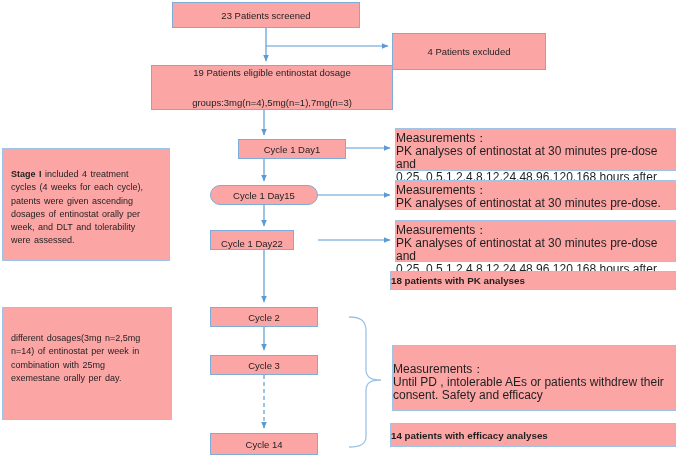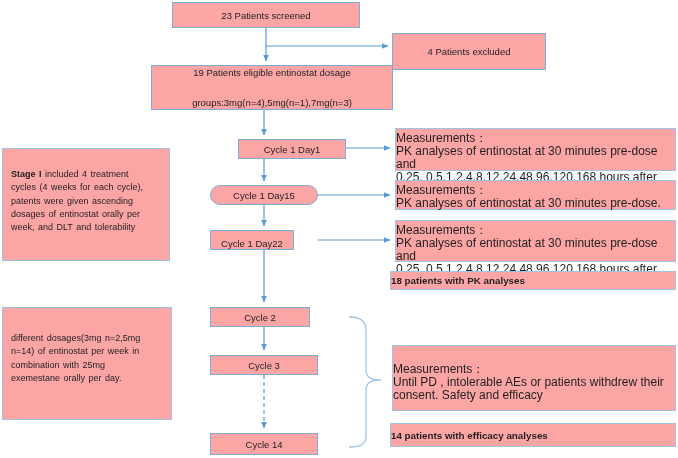--- a/index.html
+++ b/index.html
@@ -94,36 +94,37 @@
 
   <div class="box flowbox" style="left:194px;top:139px;width:108px;height:20px;margin-left:44px;">
     <span>Cycle 1 Day1</span>
   </div>
   <div class="box flowbox" style="left:210px;top:185px;width:108px;height:20px;border-radius:10px;">
     <span>Cycle 1 Day15</span>
   </div>
   <div class="box flowbox" style="left:210px;top:230px;width:84px;height:20px;align-items:flex-end;">
     <span>Cycle 1 Day22</span>
   </div>
-  <div class="box flowbox" style="left:210px;top:307px;width:100px;height:20px;">
+  <div class="box flowbox" style="left:210px;top:307px;width:108px;height:20px;">
     <span>Cycle 2</span>
   </div>
   <div class="box flowbox" style="left:210px;top:355px;width:108px;height:20px;">
     <span>Cycle 3</span>
   </div>
   <div class="box flowbox" style="left:210px;top:433px;width:108px;height:22px;">
     <span>Cycle 14</span>
   </div>
 
   <div class="box panel stage" style="left:2px;top:140px;width:168px;height:113px;margin-top:8px;">
     <div class="ln"><b>Stage I</b><span> included 4 treatment</span></div>
     <div class="ln">cycles (4 weeks for each cycle),</div>
     <div class="ln">patents were given ascending</div>
     <div class="ln">dosages of entinostat orally per</div>
     <div class="ln">week, and DLT and tolerability</div>
+    <div class="ln">were assessed.</div>
   </div>
 
   <div class="box panel stage" style="left:2px;top:307px;width:170px;height:113px;padding-top:24px;">
     <div class="ln">different dosages(3mg n=2,5mg</div>
     <div class="ln">n=14) of entinostat per week in</div>
     <div class="ln">combination with 25mg</div>
     <div class="ln">exemestane orally per day.</div>
   </div>
 
   <div class="box measure" style="left:395px;top:128px;width:281px;height:43px;">

